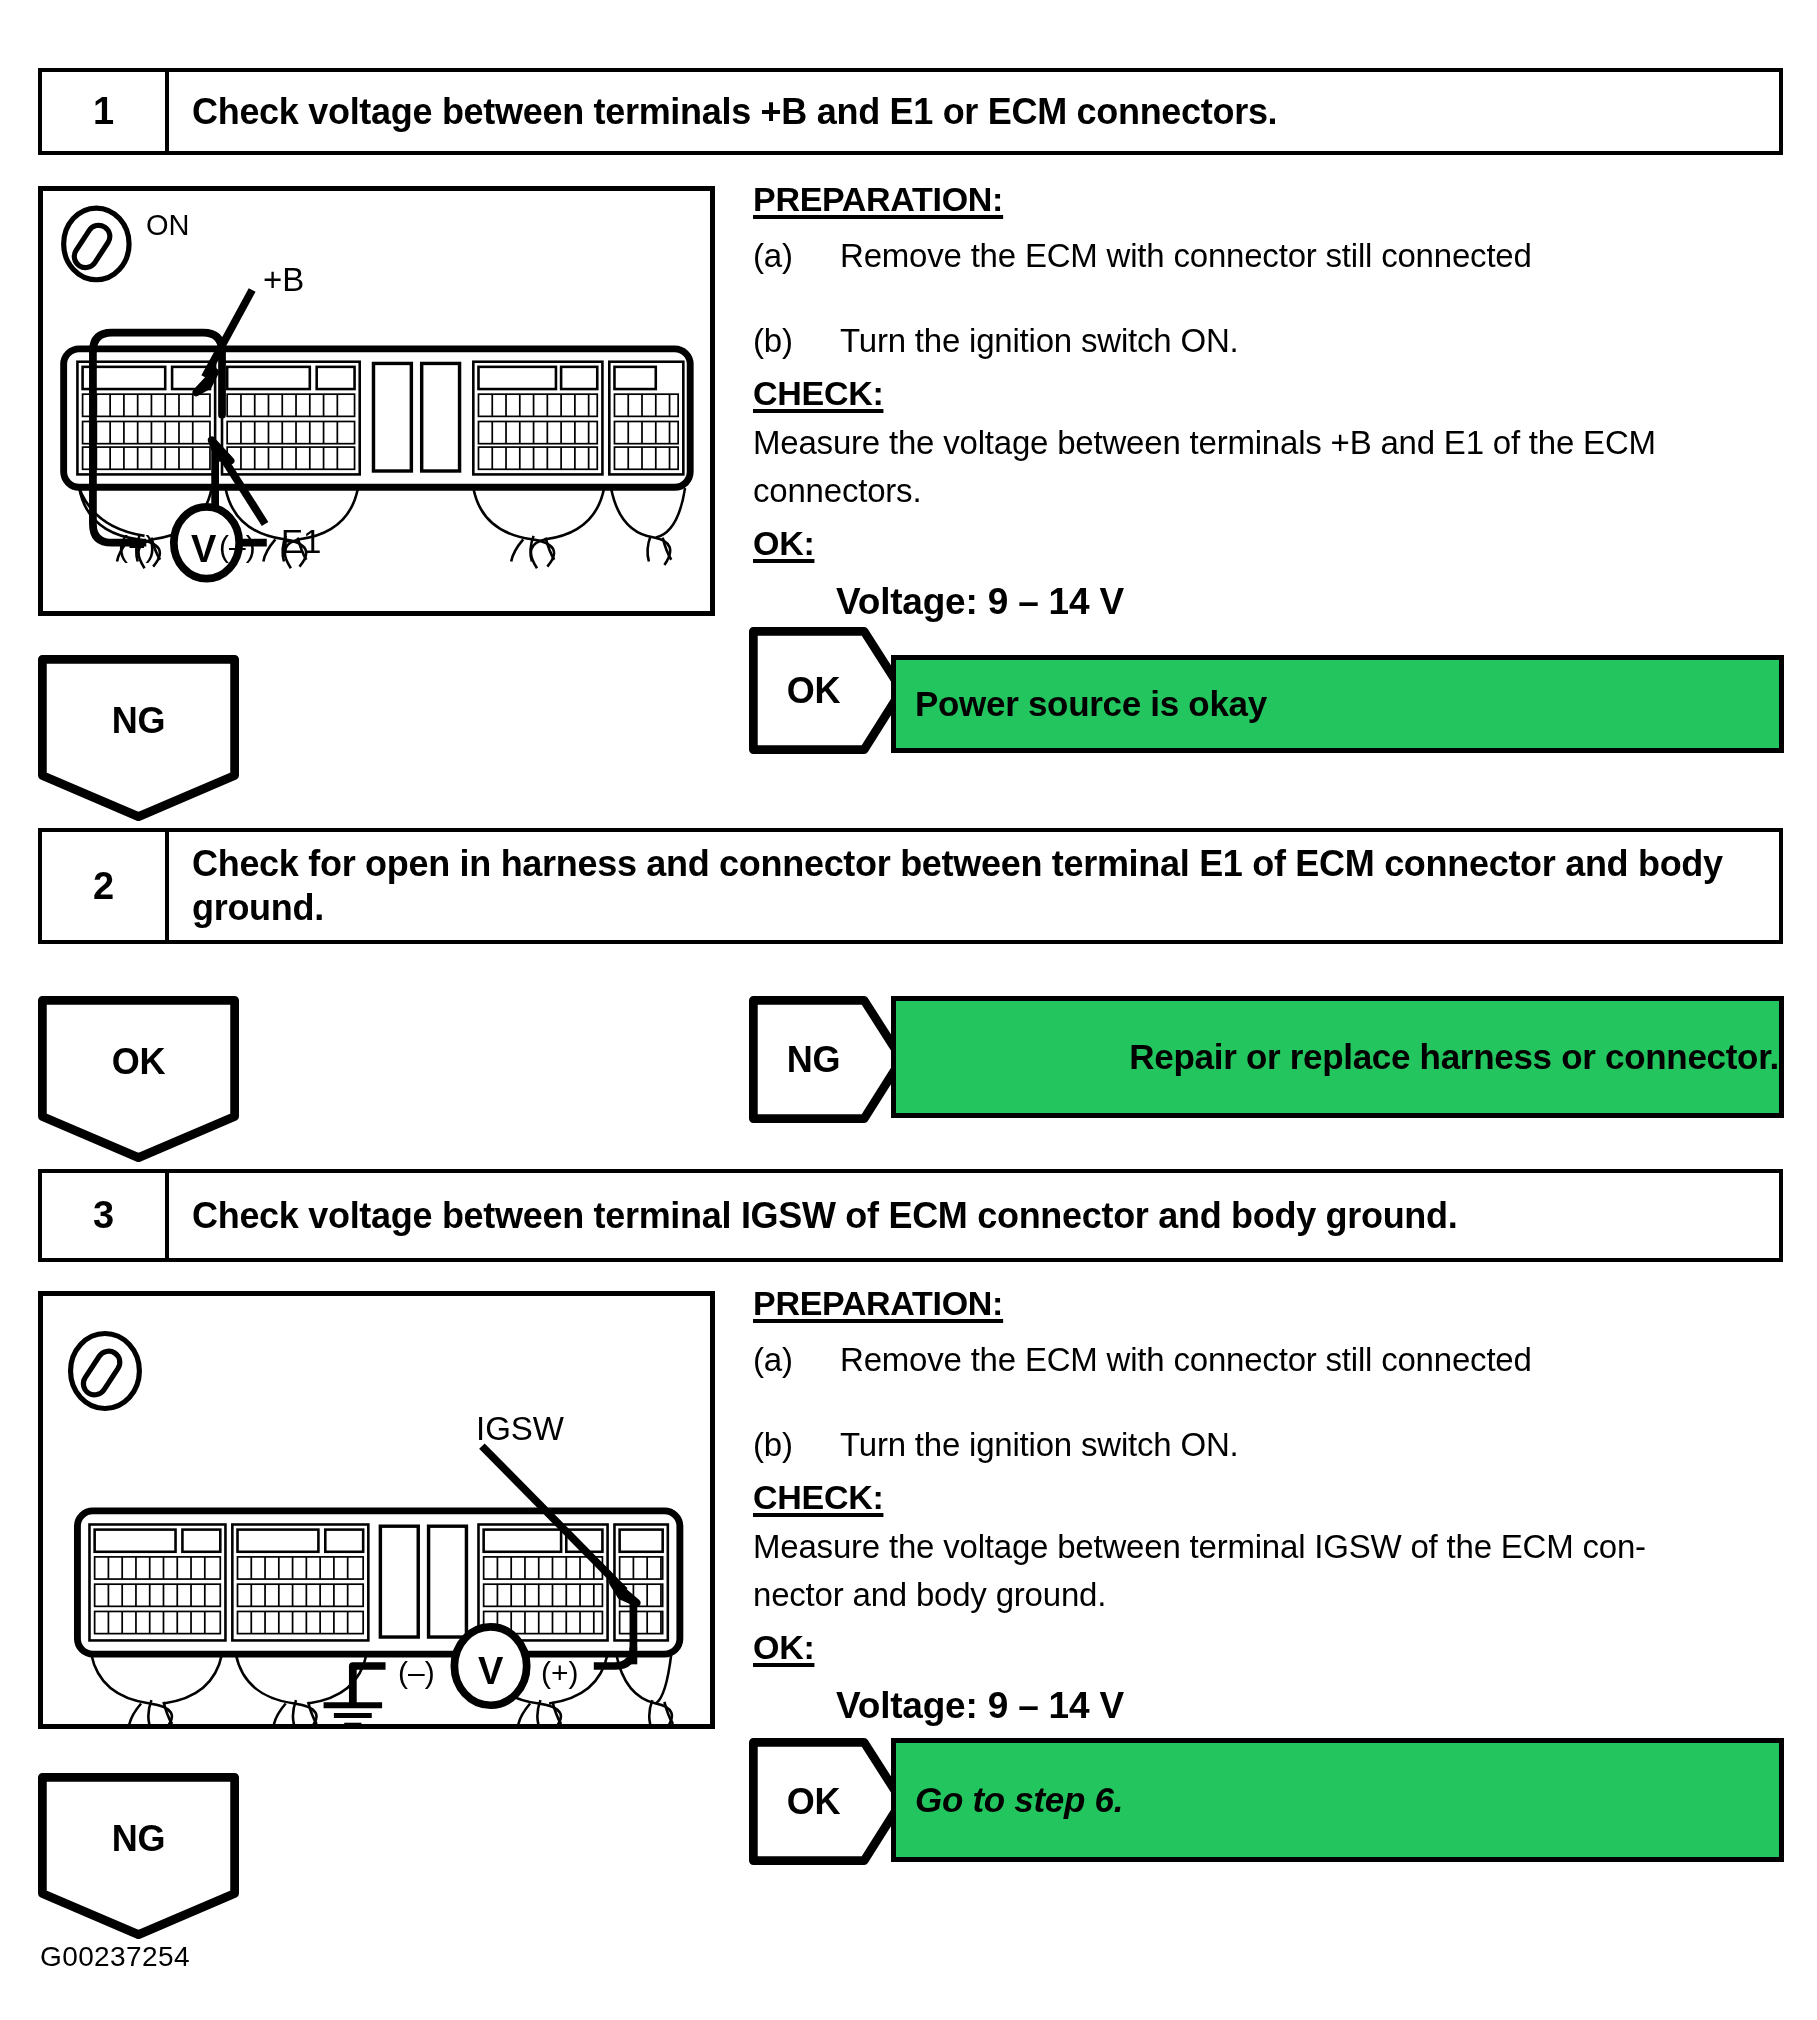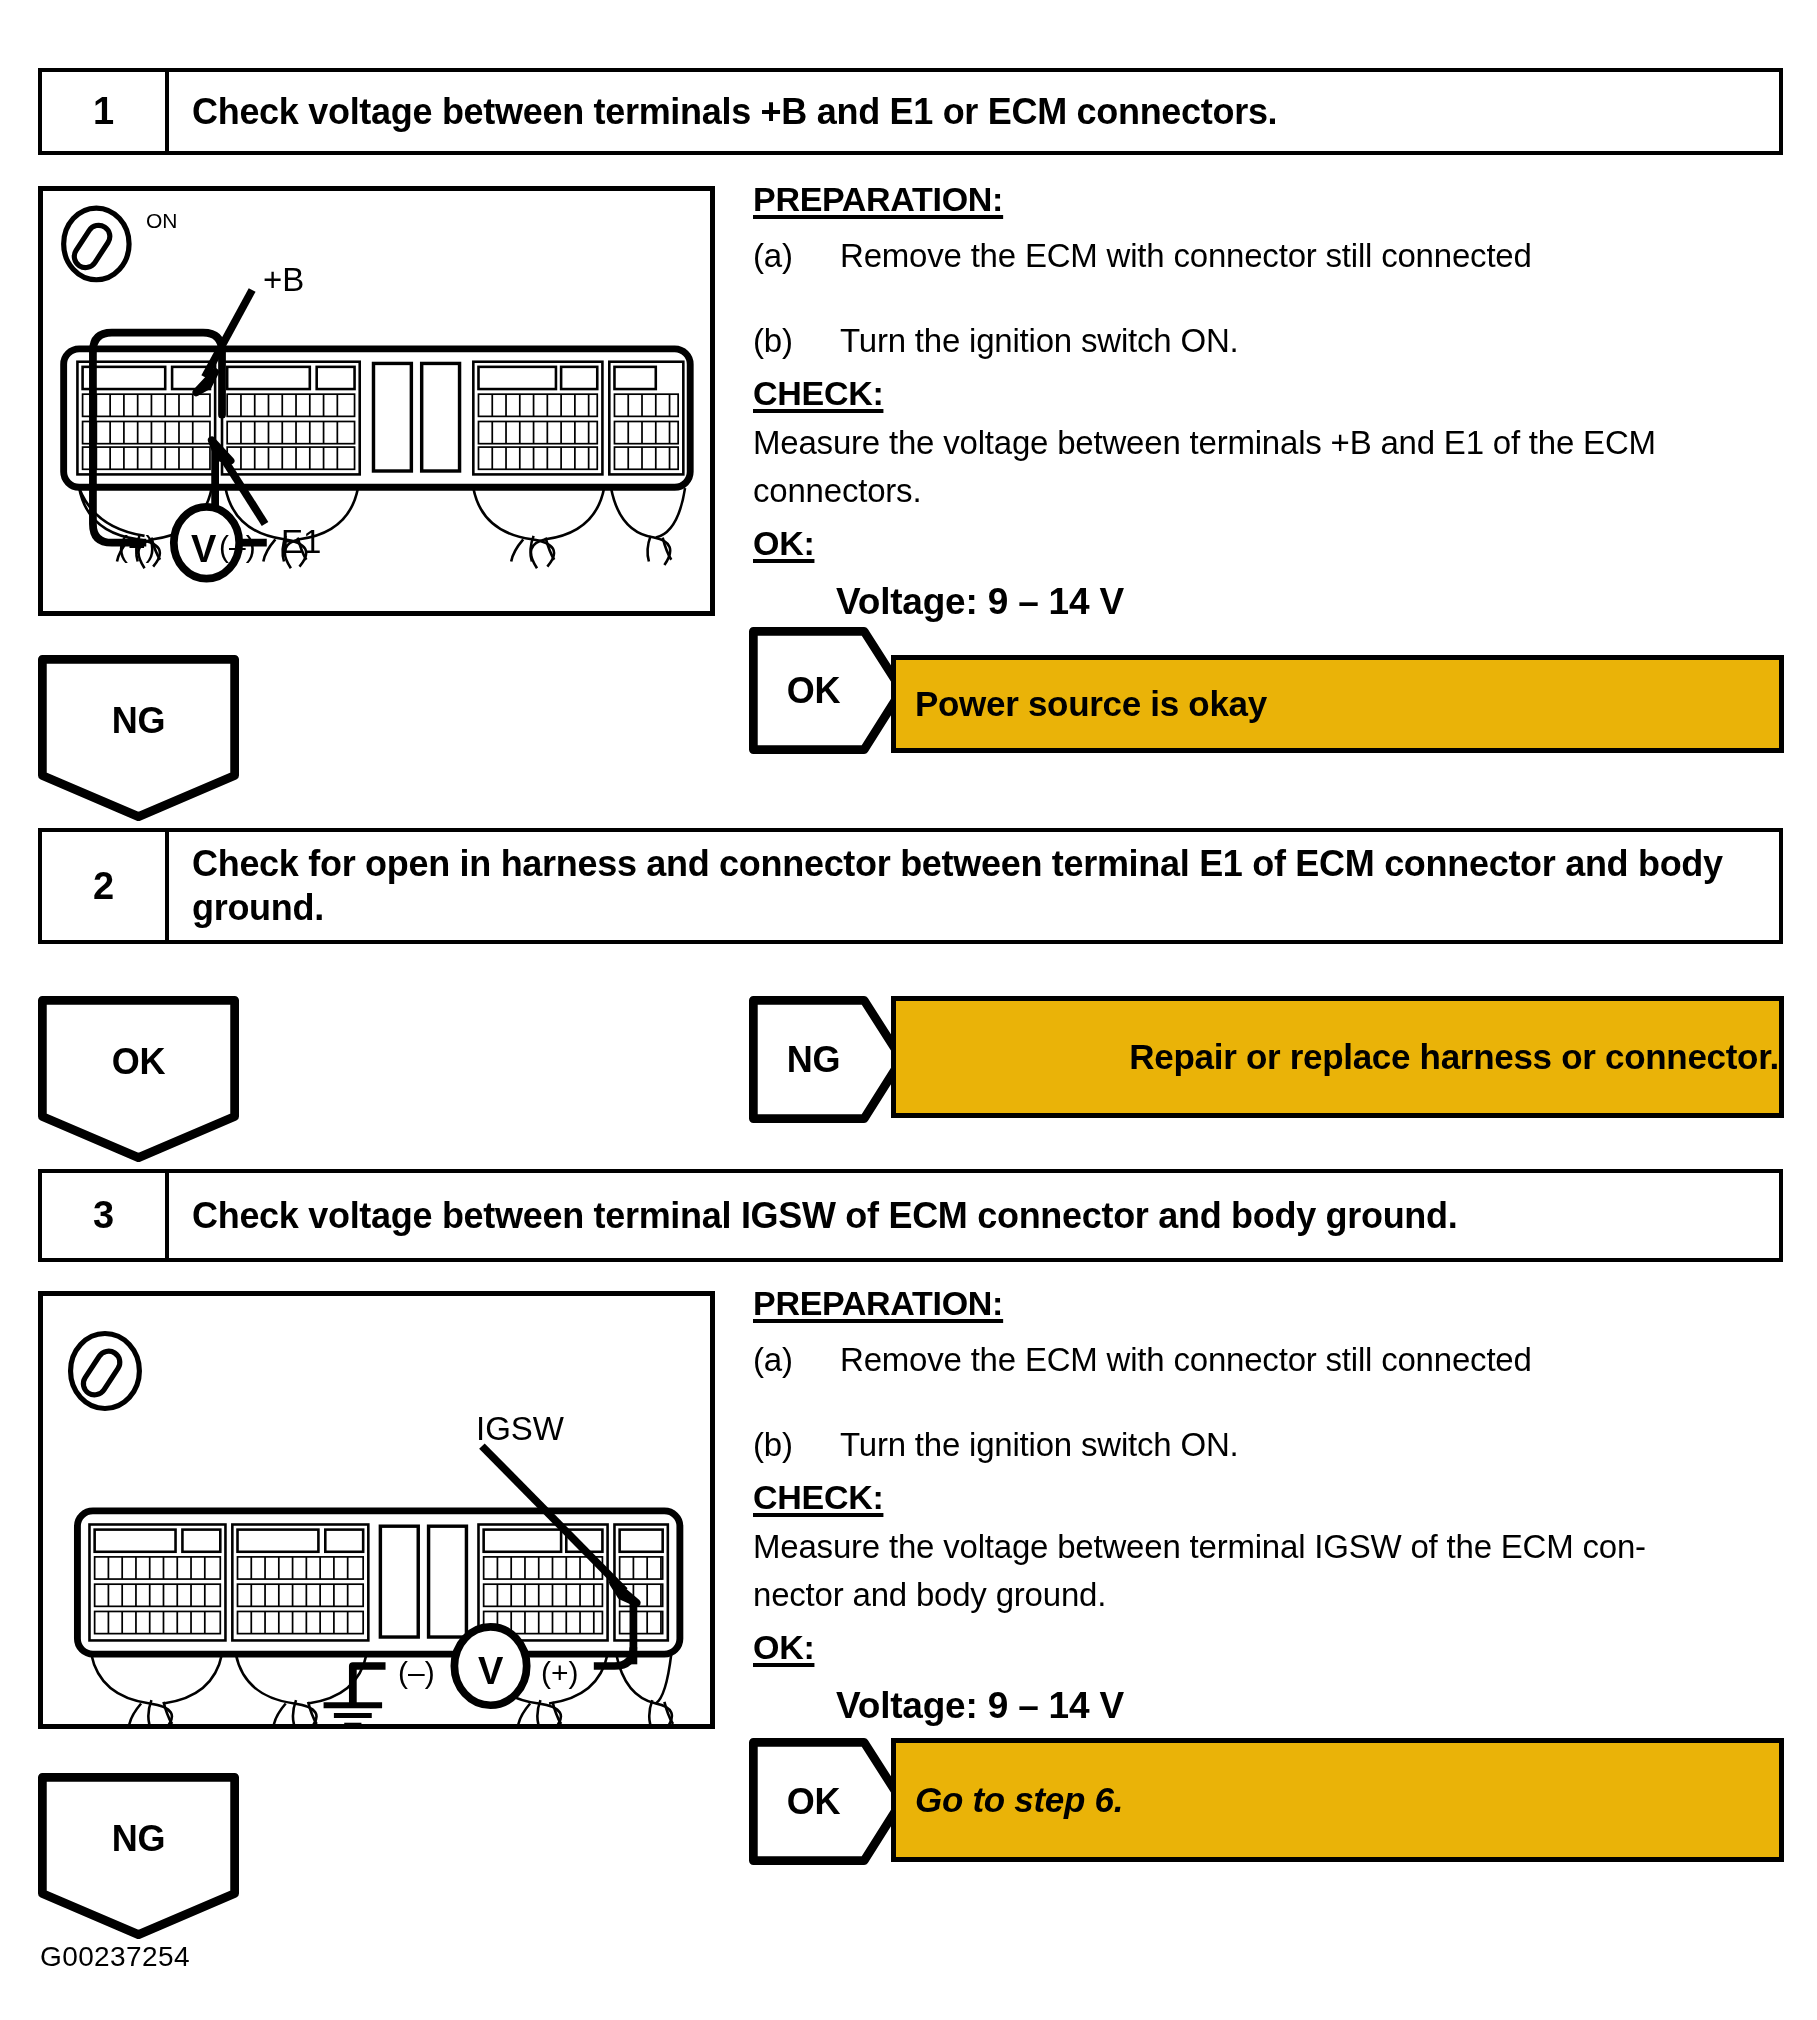--- a/index.html
+++ b/index.html
@@ -134,21 +134,21 @@
     align-items: center;
     justify-content: center;
     font-weight: bold;
     font-size: 36px;
     letter-spacing: -0.3px;
   }
   .resbox {
     position: absolute;
     border: 5.2px solid #000;
     box-sizing: border-box;
-    background: #eab308;
+    background: #22c55e;
     display: flex;
     align-items: center;
     padding-left: 19px;
     font-weight: bold;
     font-size: 35px;
     letter-spacing: -0.3px;
   }
 
   .footer-code {
     position: absolute;
@@ -264,21 +264,21 @@
         <path d="M178 236 L200 212 L192 228 Z" fill="#000" stroke="#000" stroke-width="9" stroke-linejoin="round"></path>
       </g>
 
       <g>
         <path d="M258 390 L205 306" stroke="#000" stroke-width="9"></path>
         <path d="M196 292 L218 316 L204 312 Z" fill="#000" stroke="#000" stroke-width="9" stroke-linejoin="round"></path>
       </g>
 
       <ellipse cx="190" cy="412" rx="38" ry="42" fill="#fff" stroke="#000" stroke-width="9"></ellipse>
     </svg>
-    <div style="position:absolute; left:103px; top:17.5px; font-size:21px;">ON</div>
+    <div style="position:absolute; left:103px; top:17.5px; font-size:29px;">ON</div>
     <div style="position:absolute; left:220px; top:70px; font-size:33px;">+B</div>
     <div style="position:absolute; left:238px; top:332px; font-size:33px;">E1</div>
     <div style="position:absolute; left:148px; top:337px; font-size:38px; font-weight:bold;">V</div>
     <div style="position:absolute; left:75px; top:339px; font-size:30px;">(+)</div>
     <div style="position:absolute; left:176px; top:339px; font-size:30px;">(–)</div>
   </div>
 
   <div class="textcol" style="left:753px; top:182px; width:1031px;">
     <div class="t-head">PREPARATION:</div>
     <div class="sp-a"></div>

